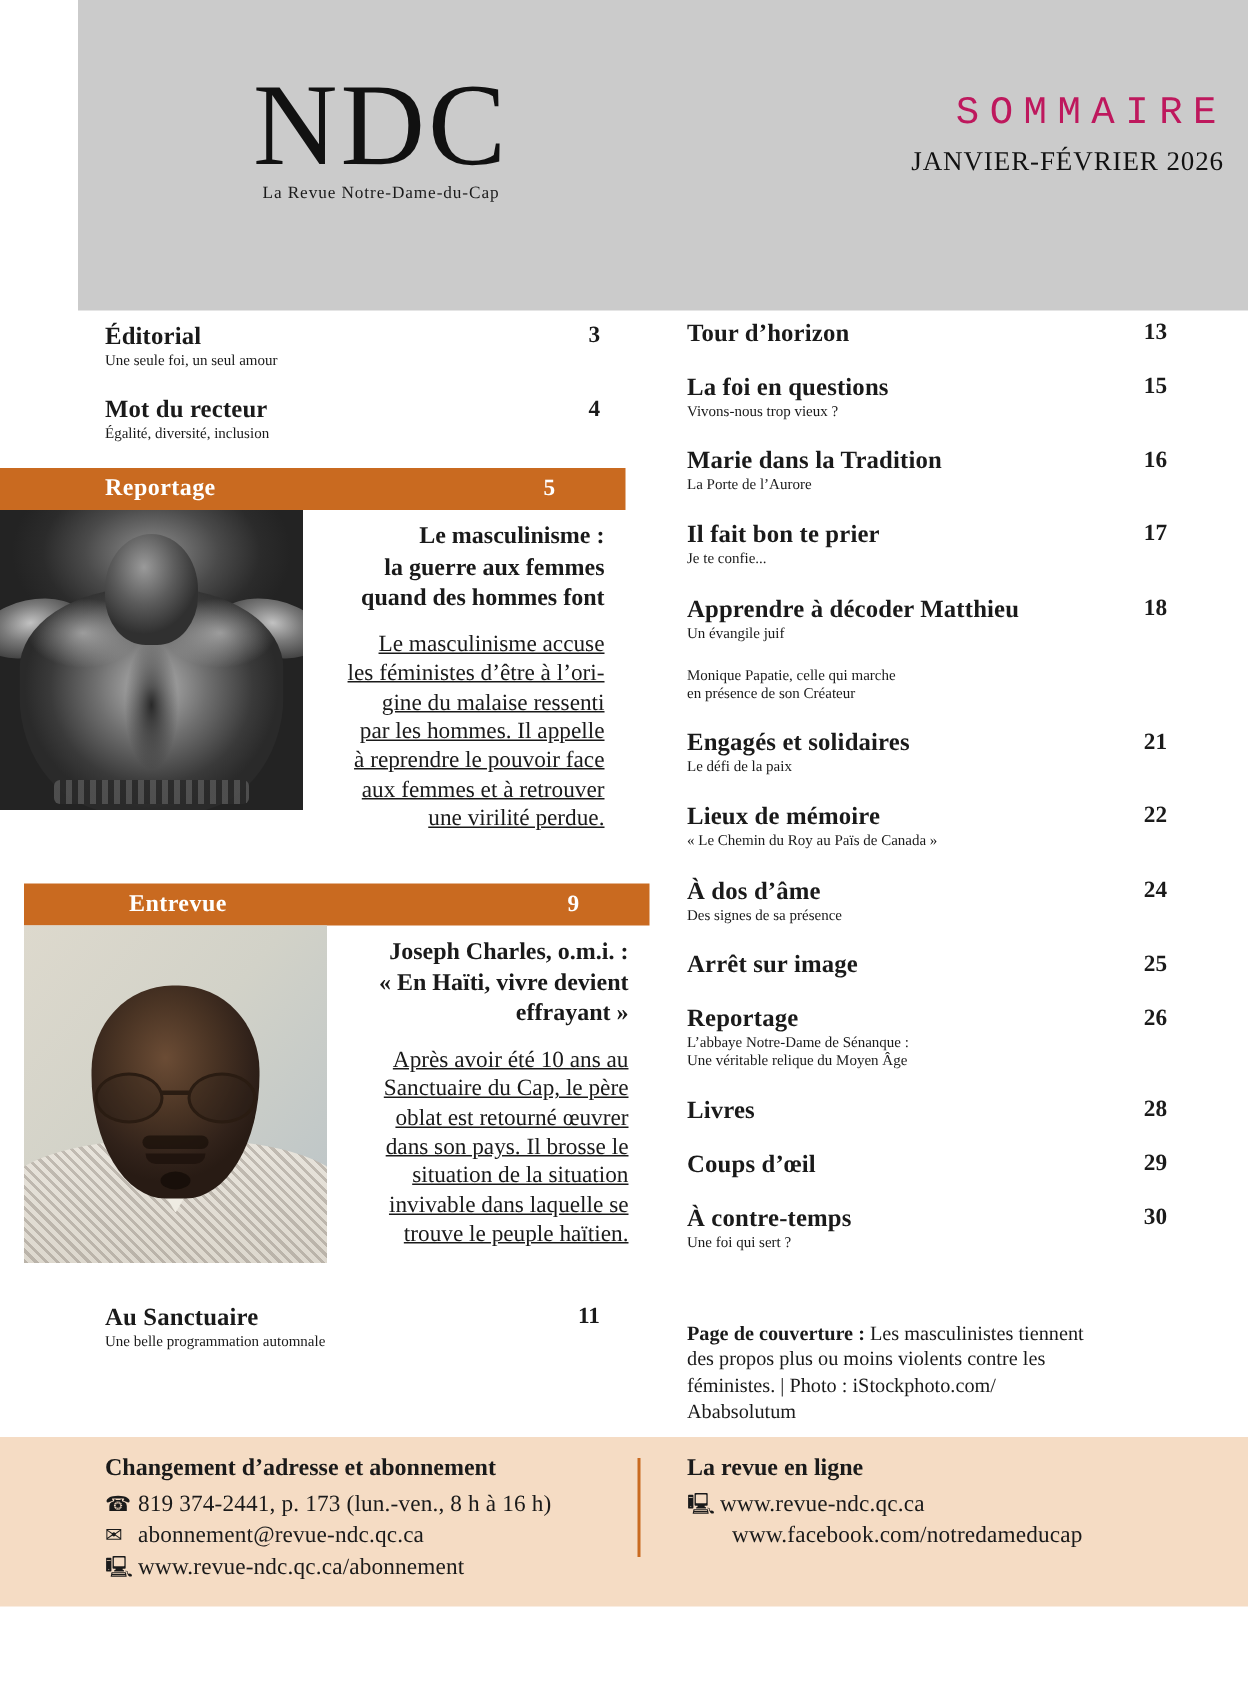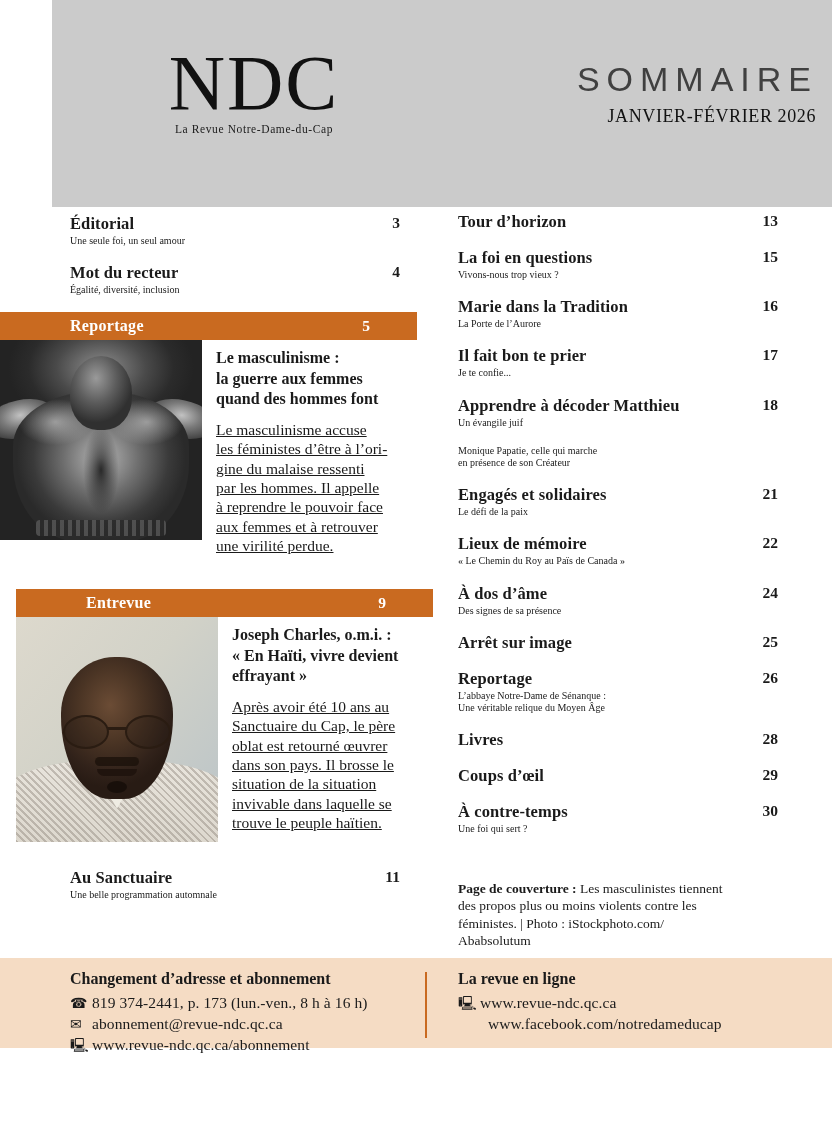--- a/index.html
+++ b/index.html
@@ -44,24 +44,24 @@
     letter-spacing: 0.6px;
     color: #1b1b1b;
     margin-top: 2px;
   }
   .sommaire-block {
     position: absolute;
     right: 66px; top: 60px;
     text-align: right;
   }
   .sommaire-title {
-    font-family: Liberation Sans, sans-serif;
-    font-size: 34px;
+    font-family: Liberation Mono, monospace;
+    font-size: 26px;
     letter-spacing: 7px;
-    color: #404040;
+    color: #be185d;
     font-weight: 400;
   }
   .sommaire-date {
     font-family: "Liberation Serif", serif;
     font-size: 18px;
     letter-spacing: 0.6px;
     color: #111111;
     margin-top: 7px;
     margin-right: 2px;
   }
@@ -75,21 +75,21 @@
   .col-right {
     position: absolute;
     left: 458px; top: 212px;
     width: 320px;
   }
 
   
   .toc-entry { margin-bottom: 16px; }
   .toc-row {
     display: flex;
-    align-items: flex-start;
+    align-items: center;
     justify-content: space-between;
   }
   .toc-title {
     font-family: "Liberation Serif", serif;
     font-weight: bold;
     font-size: 16.5px;
     letter-spacing: 0.1px;
   }
   .toc-page {
     font-family: "Liberation Serif", serif;
@@ -142,20 +142,21 @@
     width: 202px;
     flex: 0 0 202px;
     position: relative;
     overflow: hidden;
   }
   .feature-text {
     flex: 1;
     padding-left: 14px;
     padding-right: 14px;
     padding-top: 8px;
+    text-align: right;
   }
   .feature-head {
     font-family: "Liberation Serif", serif;
     font-weight: bold;
     font-size: 16px;
     line-height: 1.26;
     margin-bottom: 11px;
   }
   .feature-head .l { display: block; }
   .feature-para {
@@ -312,21 +313,21 @@
     font-size: 13.5px;
     line-height: 1.28;
   }
   .cover-note b { font-weight: bold; }
   .cover-note .l { display: block; }
 
   
   .footer {
     position: absolute;
     left: 0; top: 958px;
-    width: 832px; height: 90px;
+    width: 832px; height: 113px;
     background: #f5dcc4;
   }
   .footer-inner {
     position: relative;
     height: 100%;
   }
   .footer-divider {
     position: absolute;
     left: 425px; top: 14px;
     width: 2px; height: 66px;

